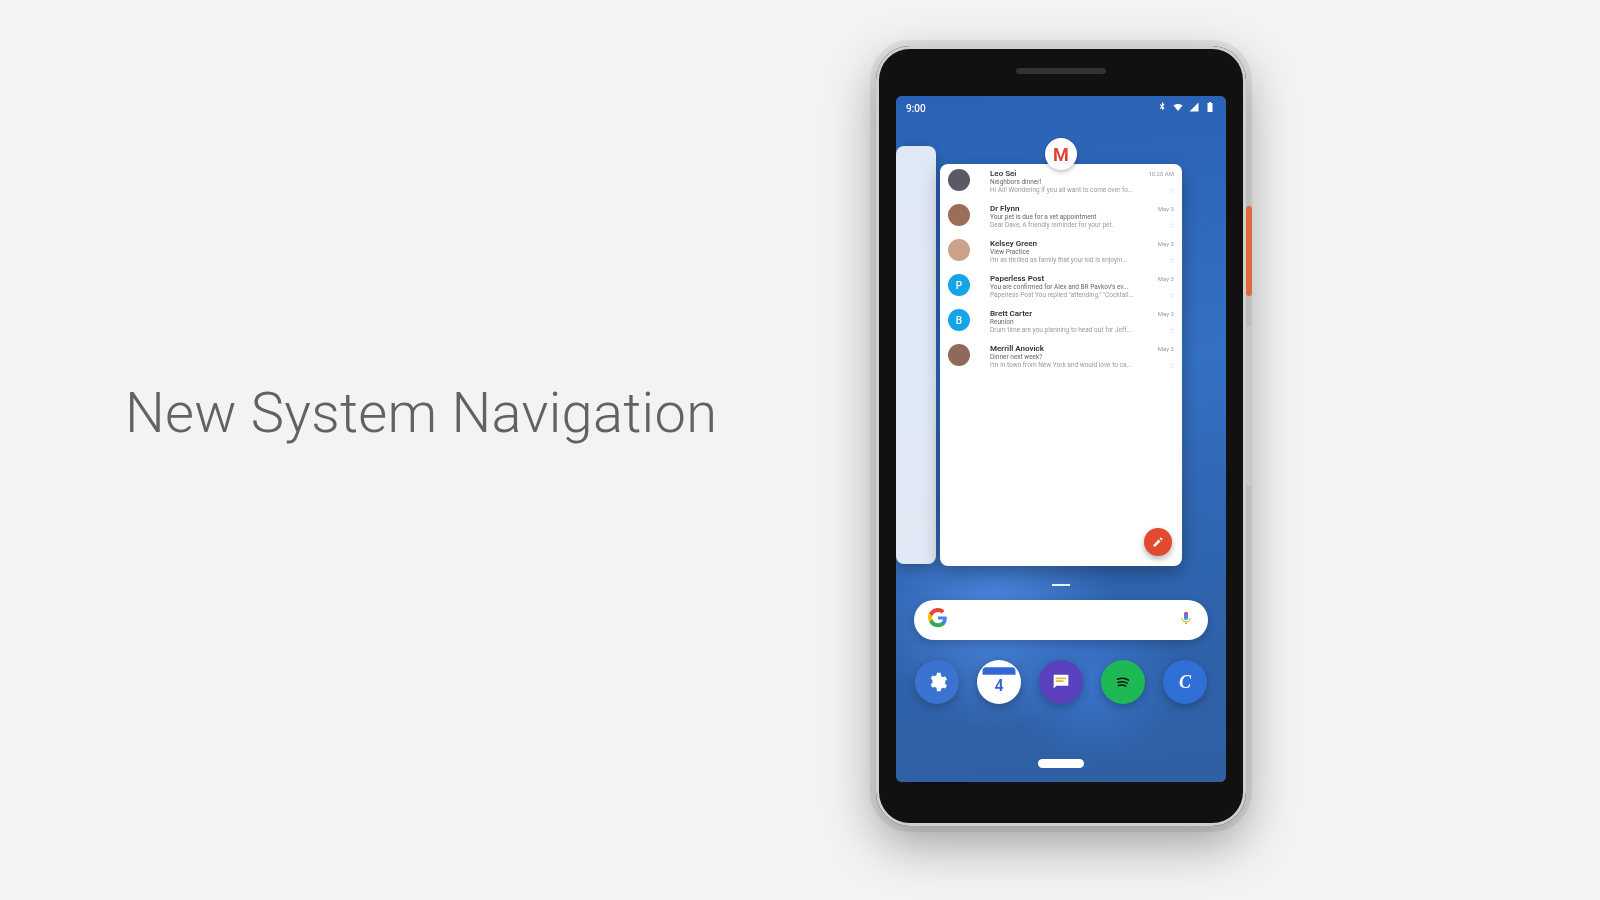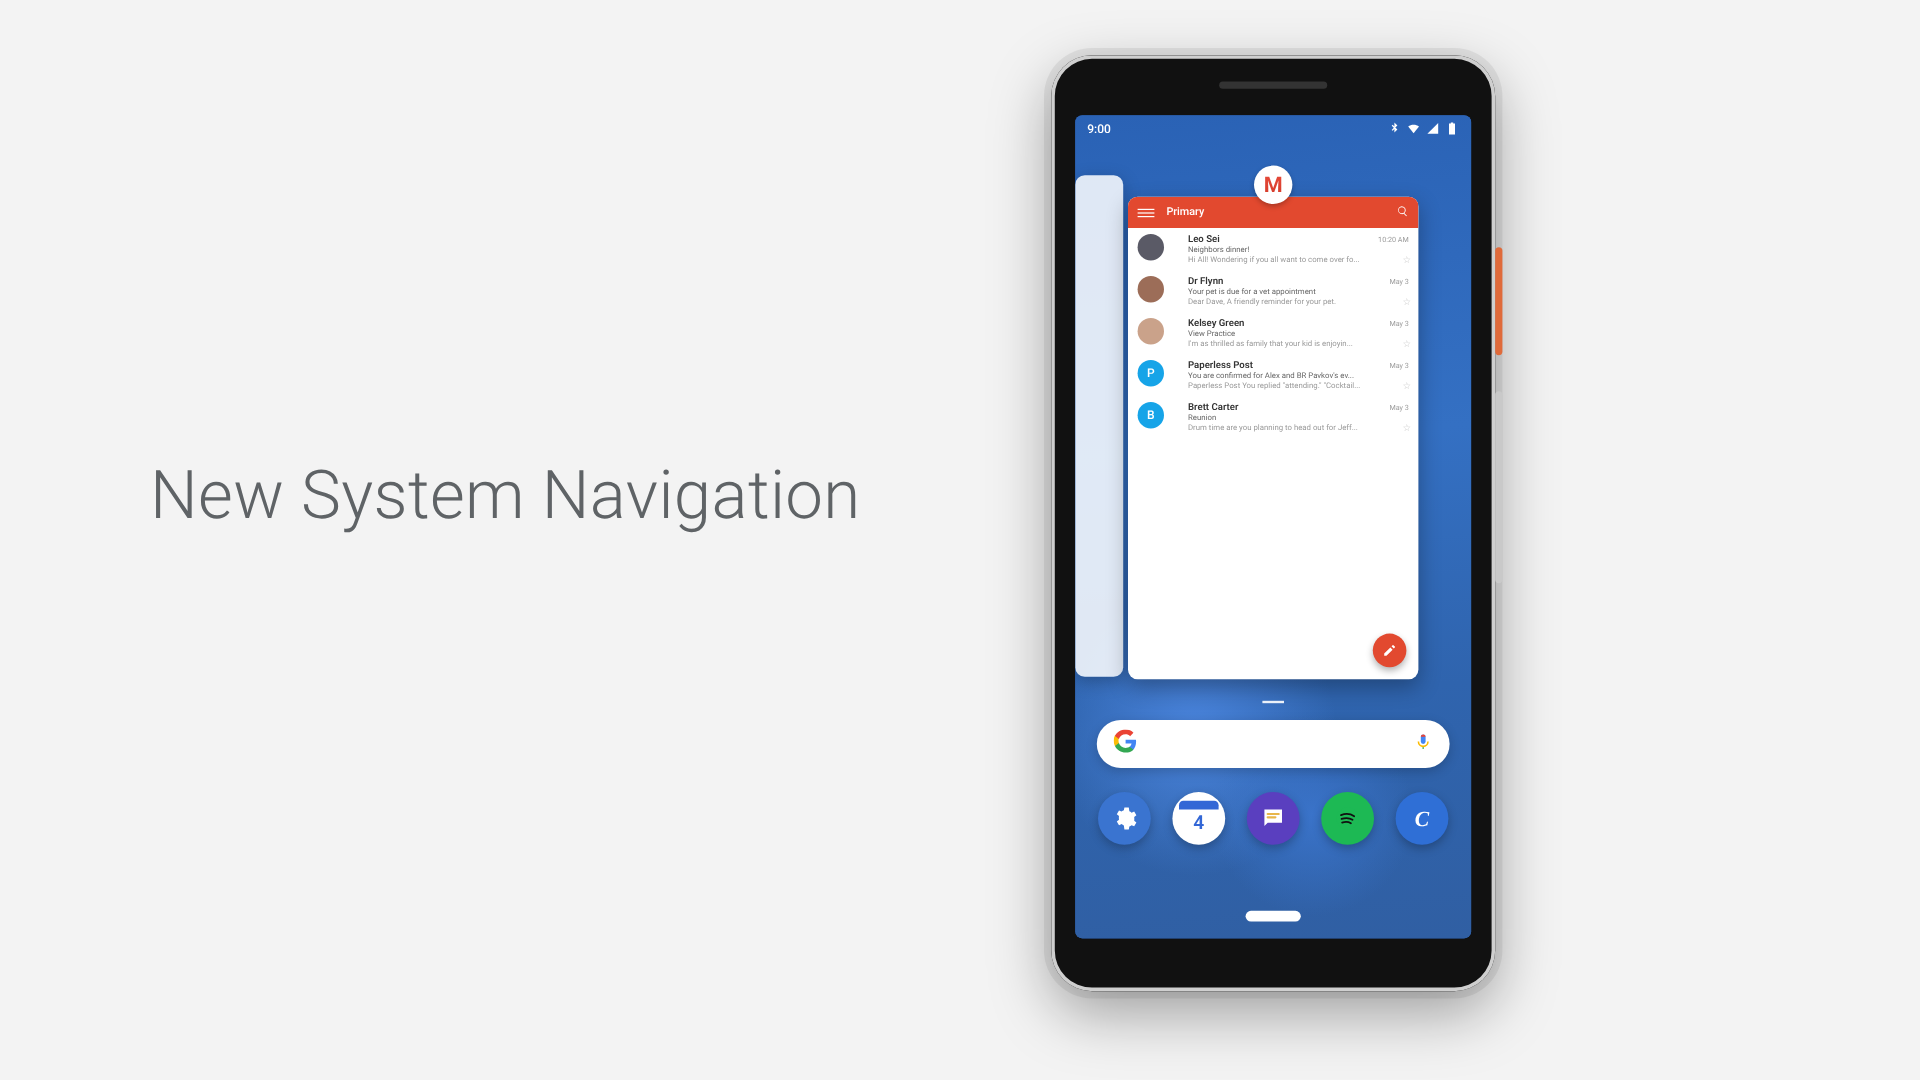--- a/index.html
+++ b/index.html
@@ -209,31 +209,20 @@
       </div>
     </div>
 
     <div class="card-previous"></div>
 
     <div class="card-icon">
         <span>M</span>
       </div>
 
     <div class="card">
-      <div class="gmail-header">
-        <div class="menu">
-            <span></span>
-            <span></span>
-            <span></span>
-          </div>
-        <div class="title">Primary</div>
-        <div class="search"><svg viewBox="0 0 24 24">
-              <path d="M10 2a8 8 0 015.3 13.9l5 5-1.4 1.4-5-5A8 8 0 1110 2zm0 2a6 6 0 100 12 6 6 0 000-12z"></path>
-            </svg></div>
-      </div>
       <div class="mail-list" id="mail-list">
           <div class="mail">
             <div class="avatar" style="background:#5a5a66"></div>
             <div class="mail-body">
               <div class="mail-top">
                 <span class="sender">Leo Sei</span>
                 <span class="time">10:20 AM</span>
               </div>
               <div class="subject">Neighbors dinner!</div>
               <div class="preview">Hi All! Wondering if you all want to come over fo...</div>
@@ -278,20 +267,32 @@
           </div>
           <div class="mail">
             <div class="avatar" style="background:#16a4e8">B</div>
             <div class="mail-body">
               <div class="mail-top">
                 <span class="sender">Brett Carter</span>
                 <span class="time">May 3</span>
               </div>
               <div class="subject">Reunion</div>
               <div class="preview">Drum time are you planning to head out for Jeff...</div>
+            </div>
+            <span class="star">☆</span>
+          </div>
+          <div class="mail">
+            <div class="avatar" style="background:#8f6a5a"></div>
+            <div class="mail-body">
+              <div class="mail-top">
+                <span class="sender">Merrill Anovick</span>
+                <span class="time">May 3</span>
+              </div>
+              <div class="subject">Dinner next week?</div>
+              <div class="preview">I'm in town from New York and would love to ca...</div>
             </div>
             <span class="star">☆</span>
           </div>
         </div>
       <div class="fab">
         <svg viewBox="0 0 24 24">
             <path d="M3 17.25V21h3.75L17 10.75l-3.75-3.75L3 17.25zM20.7 7a1 1 0 000-1.4l-2.3-2.3a1 1 0 00-1.4 0l-1.8 1.8 3.7 3.7 1.8-1.8z"></path>
           </svg>
       </div>
     </div>

